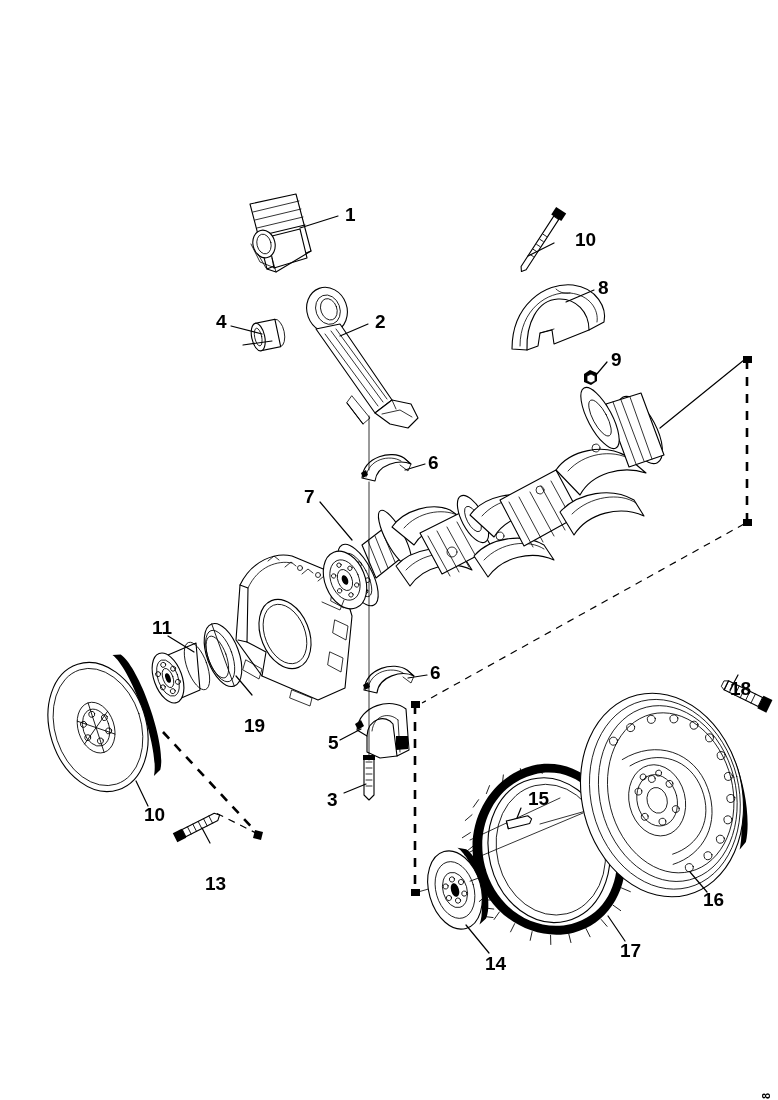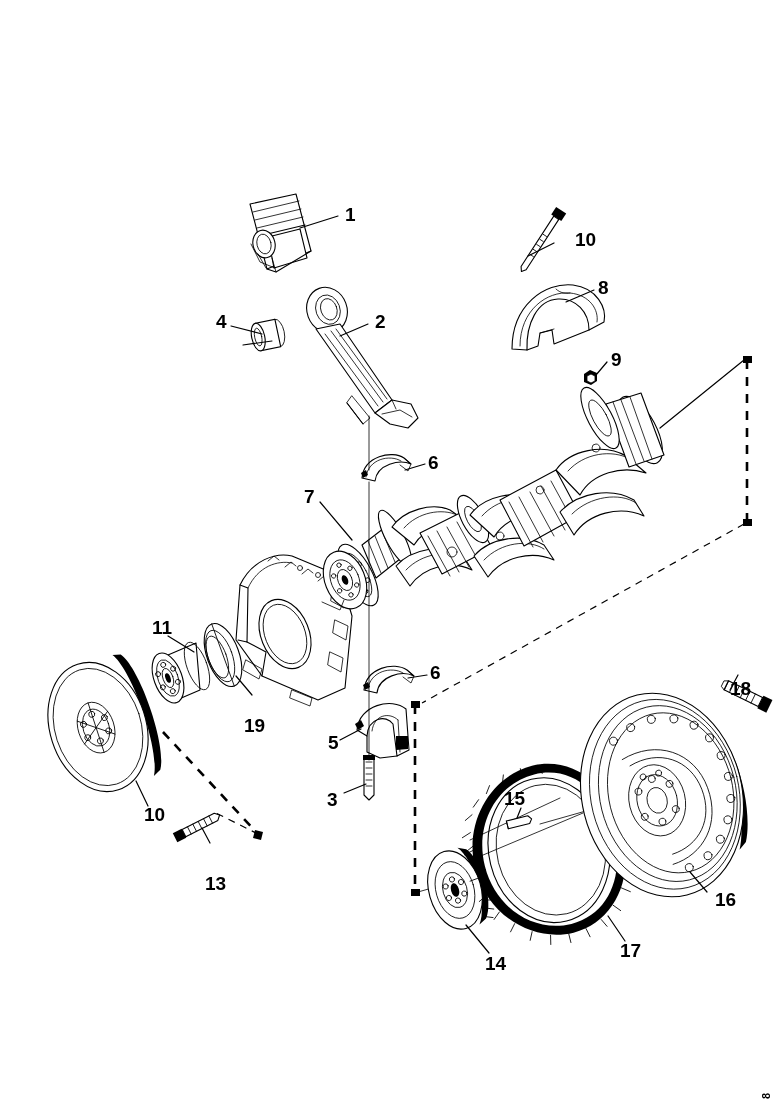--- a/index.html
+++ b/index.html
@@ -459,21 +459,21 @@
   <div class="callout" style="left:428px;top:453px;">6</div>
   <div class="callout" style="left:430px;top:663px;">6</div>
   <div class="callout" style="left:304px;top:487px;">7</div>
   <div class="callout" style="left:598px;top:278px;">8</div>
   <div class="callout" style="left:611px;top:350px;">9</div>
   <div class="callout" style="left:553px;top:230px;margin-left:22px;">10</div>
   <div class="callout" style="left:152px;top:618px;">11</div>
   <div class="callout" style="left:144px;top:805px;">10</div>
   <div class="callout" style="left:205px;top:874px;">13</div>
   <div class="callout" style="left:485px;top:954px;">14</div>
-  <div class="callout" style="left:504px;top:789px;">15</div>
-  <div class="callout" style="left:703px;top:890px;margin-left:12px;">16</div>
+  <div class="callout" style="left:528px;top:789px;">15</div>
+  <div class="callout" style="left:703px;top:890px;">16</div>
   <div class="callout" style="left:620px;top:941px;">17</div>
   <div class="callout" style="left:730px;top:679px;">18</div>
   <div class="callout" style="left:244px;top:695px;margin-top:21px;">19</div>
 
   <div id="sheetcode">885 258</div>
 
 </div>
 
 </body></html>

